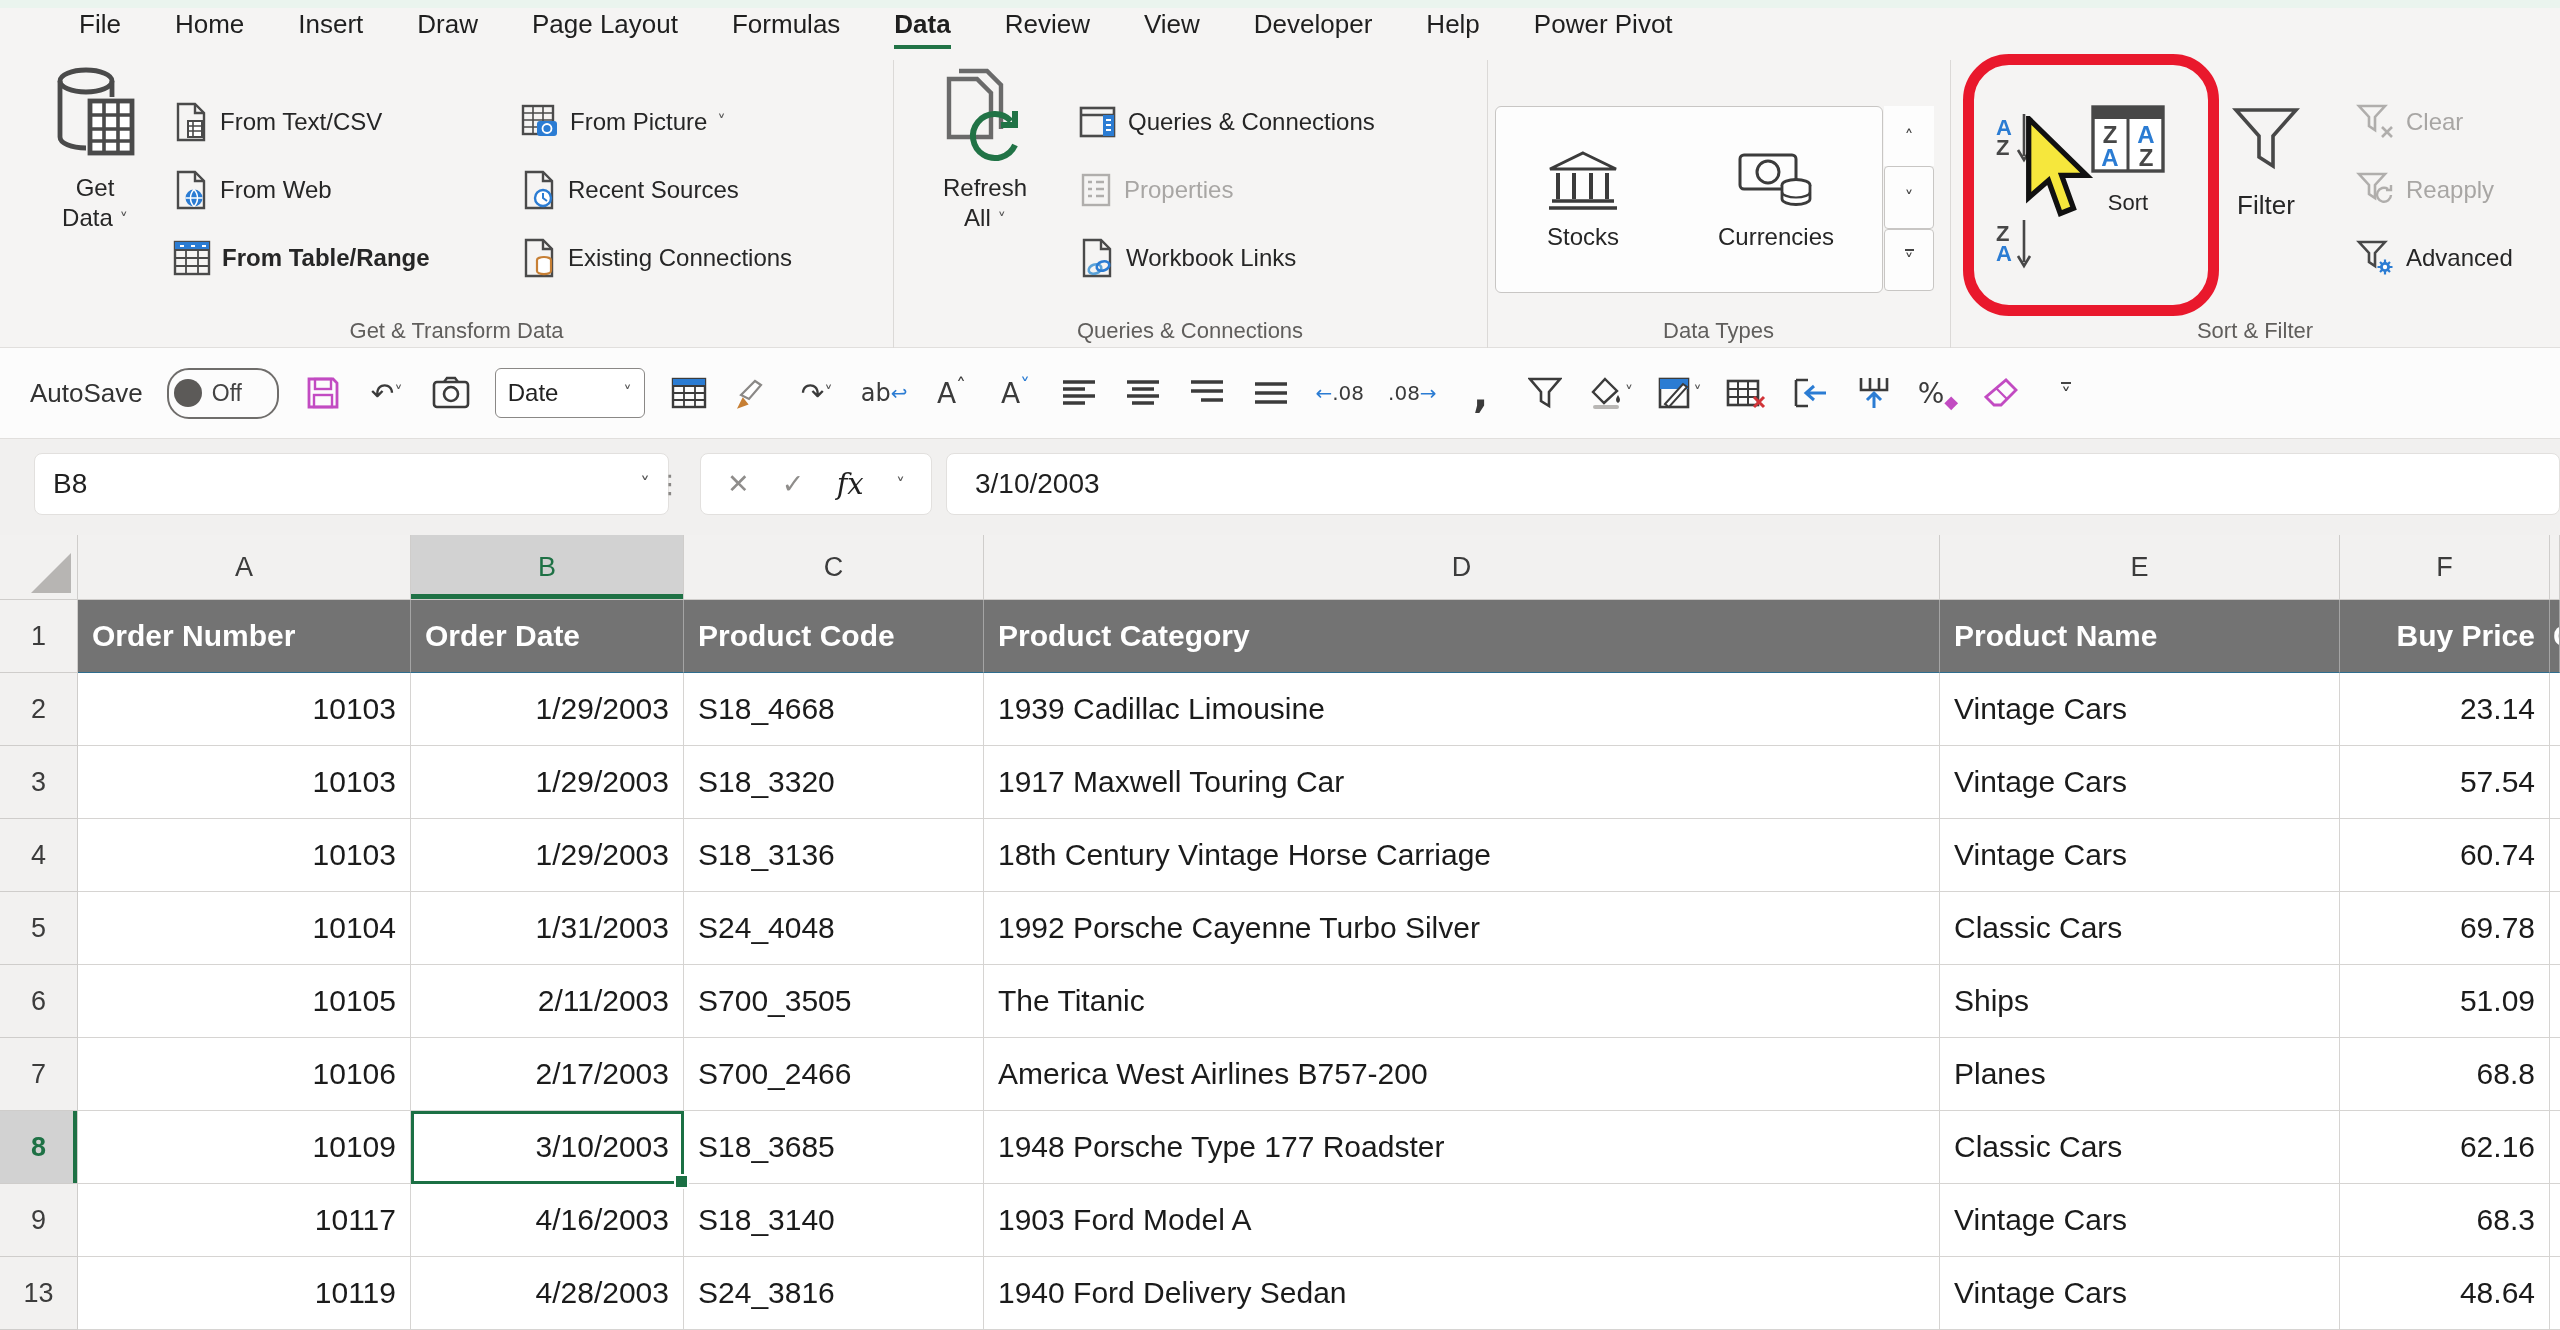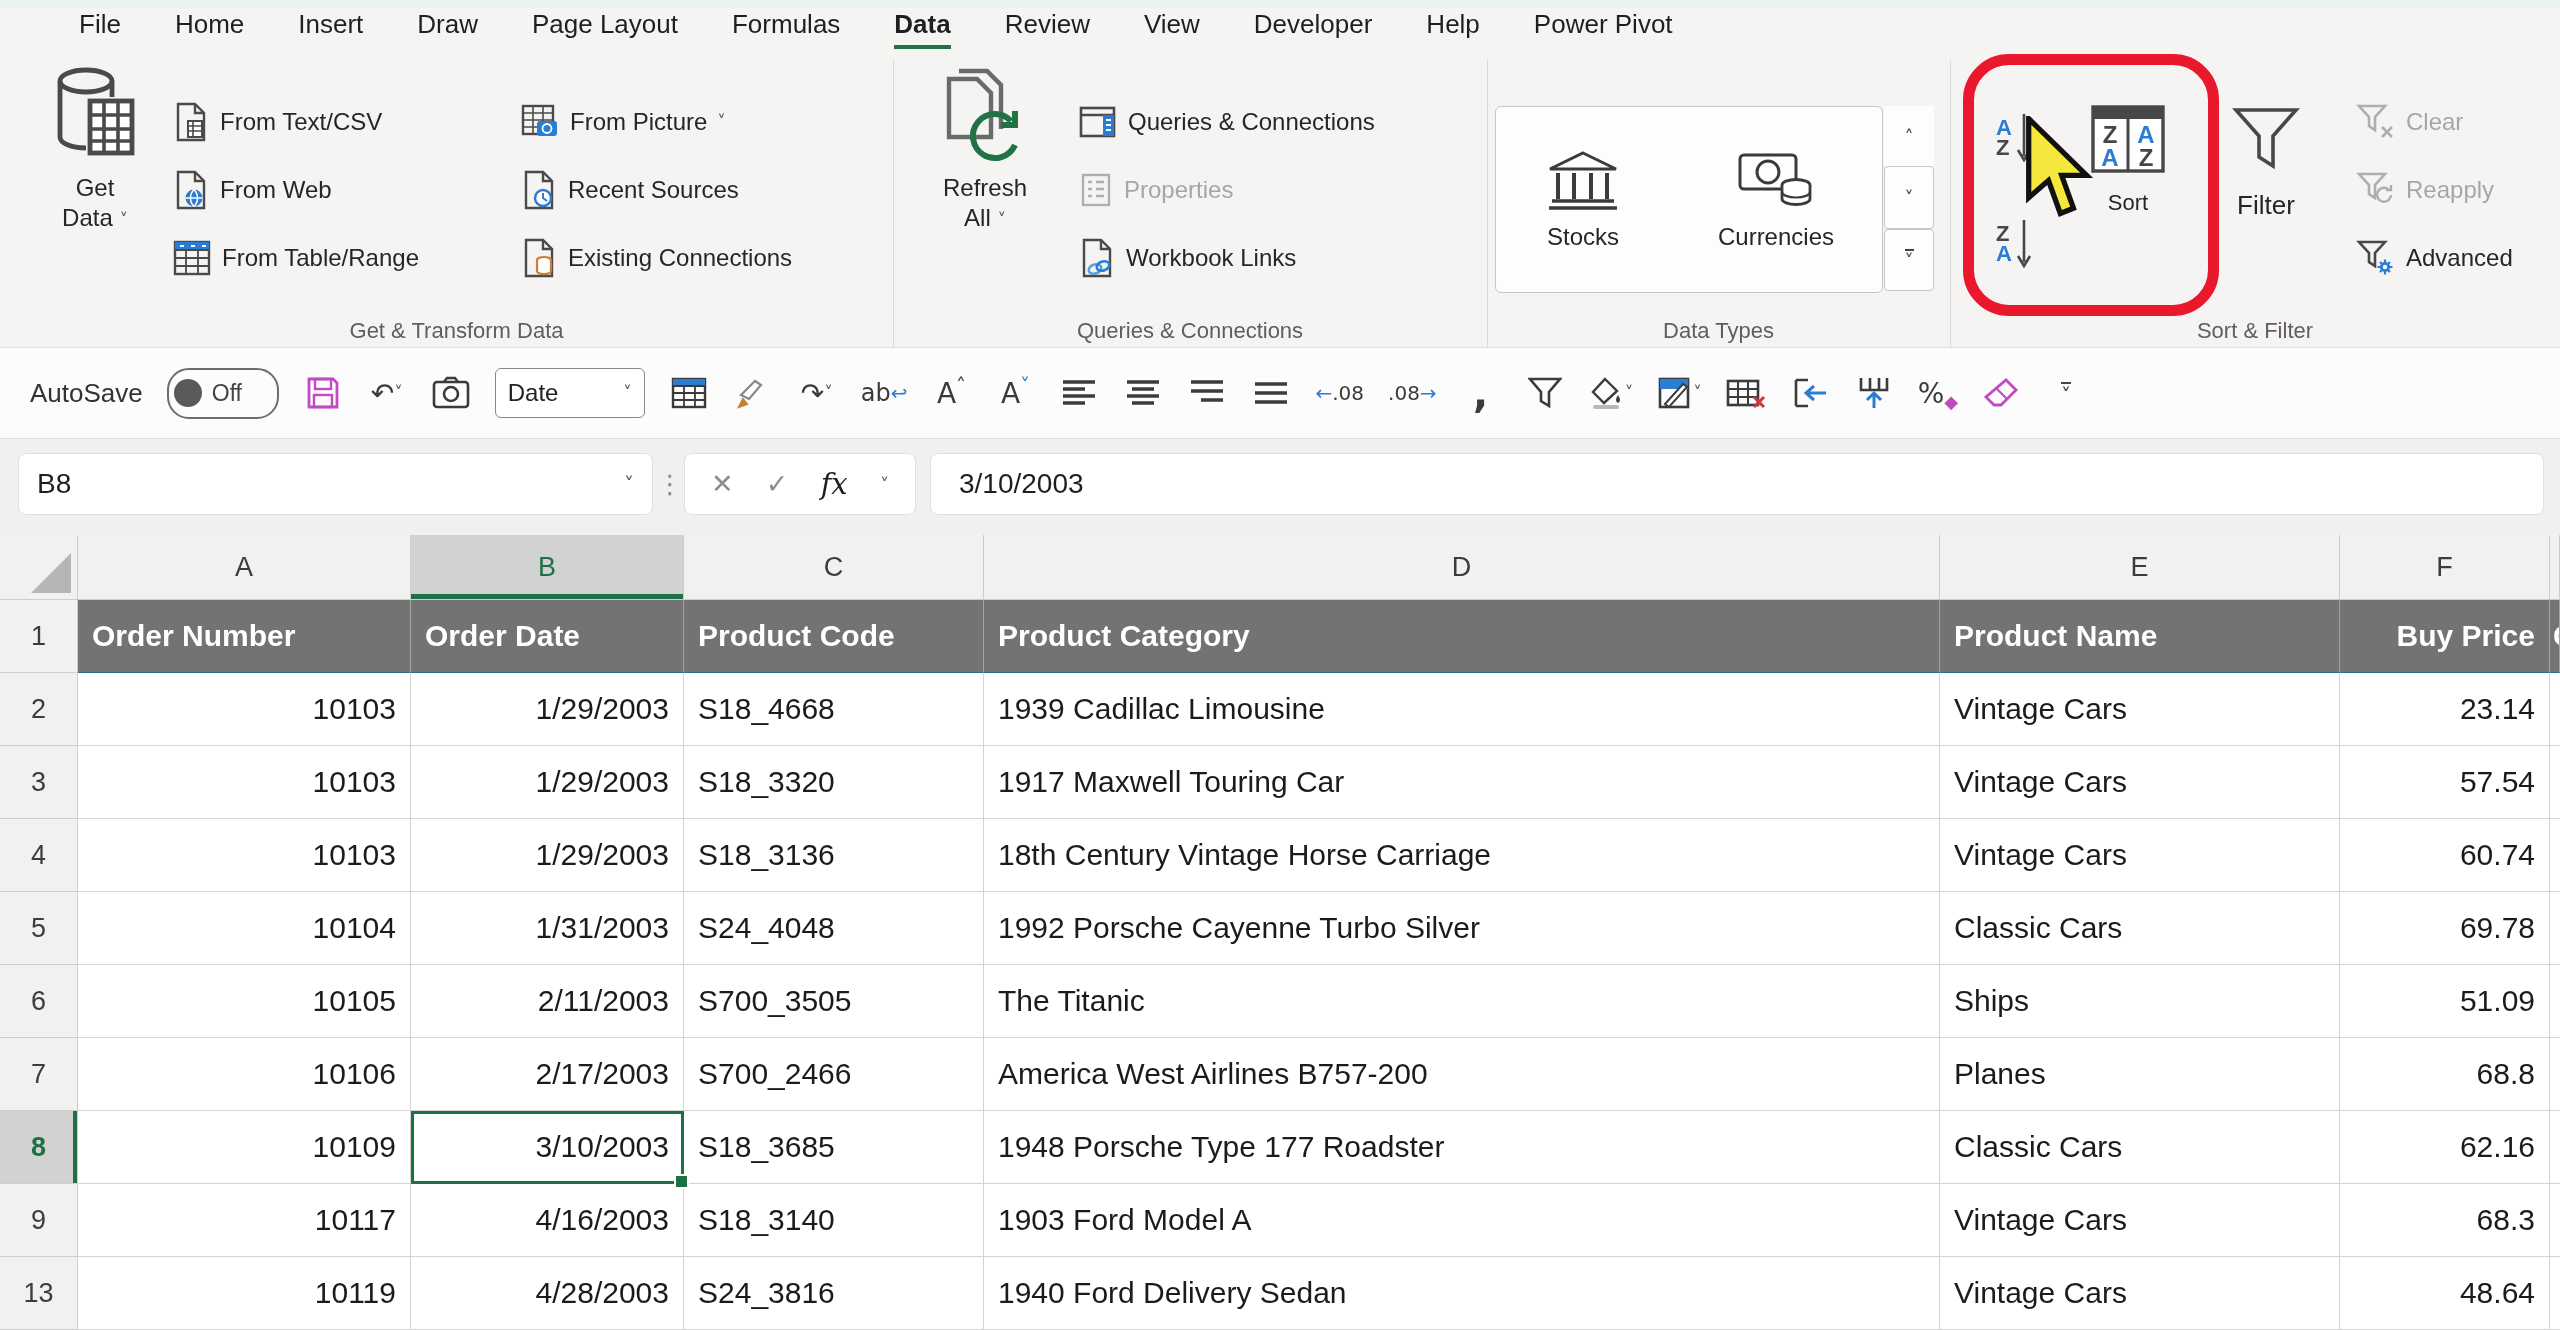--- a/index.html
+++ b/index.html
@@ -48,21 +48,21 @@
   #autosave-knob{width:28px;height:28px;border-radius:50%;background:#5c5a58;}
   #autosave-state{font-size:23px;color:#444;}
   .qicon{display:flex;align-items:center;justify-content:center;height:52px;min-width:40px;font-size:28px;color:#3b3b3b;
          font-family:"DejaVu Sans",sans-serif;cursor:default;}
   #nf-select{width:150px;height:50px;border:1.5px solid #8a8886;border-radius:6px;background:#fff;
              display:flex;align-items:center;justify-content:space-between;padding:0 12px;box-sizing:border-box;font-size:24px;color:#222;}
   .qsmall{font-size:20px;}
   
   #formulabar{position:absolute;left:0;top:439px;width:2560px;height:96px;background:#f1f0ef;}
   .fb-box{position:absolute;top:14px;height:62px;background:#fff;border:1px solid #e2e0de;border-radius:8px;
-          display:flex;align-items:center;box-sizing:border-box;font-size:28px;color:#1f1f1f;}
+          display:flex;align-items:center;box-sizing:border-box;font-size:28px;color:#1f1f1f;margin-left:16px;}
   #namebox{left:18px;width:635px;justify-content:space-between;padding:0 18px;}
   #fb-dots{position:absolute;left:657px;top:14px;height:62px;display:flex;align-items:center;font-size:26px;color:#8a8886;}
   #fxbox{left:684px;width:232px;justify-content:space-around;padding:0 10px;}
   #formula-input{left:930px;width:1614px;padding:0 28px;}
   .fb-gray{color:#8f8d8b;font-size:27px;}
   .fx{font-family:"DejaVu Serif",serif;font-style:italic;font-size:29px;}
   
   #grid{position:absolute;left:0;top:535px;width:2560px;height:795px;background:#fff;
         display:grid;grid-template-columns:78px 333px 273px 300px 956px 400px 210px 10px;
         grid-template-rows:65px repeat(10,73px);}
@@ -134,21 +134,21 @@
     <span>
       <svg width="38" height="42" viewBox="0 0 38 42">
         <path d="M6 3 h17 l9 9 v27 h-26 z" fill="none" stroke="#4a4a4a" stroke-width="2.4"></path>
         <path d="M23 3 v9 h9" fill="none" stroke="#4a4a4a" stroke-width="2.4"></path>
         <circle cx="22" cy="29" r="8.5" fill="#2b7cd3"></circle>
         <path d="M13.5 29 h17 M22 20.5 a12 12 0 0 1 0 17 M22 20.5 a12 12 0 0 0 0 17" stroke="#fff" stroke-width="1.5" fill="none"></path>
       </svg>
     </span>
     <span>From Web</span>
   </div>
-  <div class="small-btn r3" style="left:172px;">
+  <div class="small-btn r3" style="left:172px;font-weight:bold;">
     <span>
       <svg width="40" height="38" viewBox="0 0 40 38">
         <rect x="3" y="3" width="34" height="32" fill="none" stroke="#4a4a4a" stroke-width="2.4"></rect>
         <rect x="3" y="3" width="34" height="8" fill="#2b7cd3"></rect>
         <path d="M3 11 h34 M3 19 h34 M3 27 h34 M14 11 v24 M26 11 v24" stroke="#4a4a4a" stroke-width="1.8"></path>
         <path d="M8 7 h4 M19 7 h4 M30 7 h4" stroke="#fff" stroke-width="2"></path>
       </svg>
     </span>
     <span>From Table/Range</span>
   </div>

